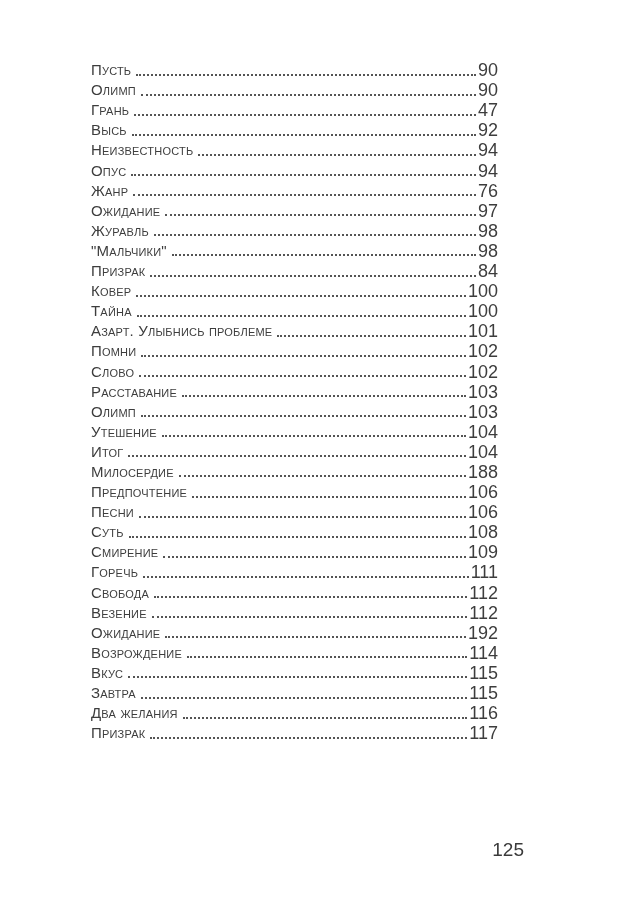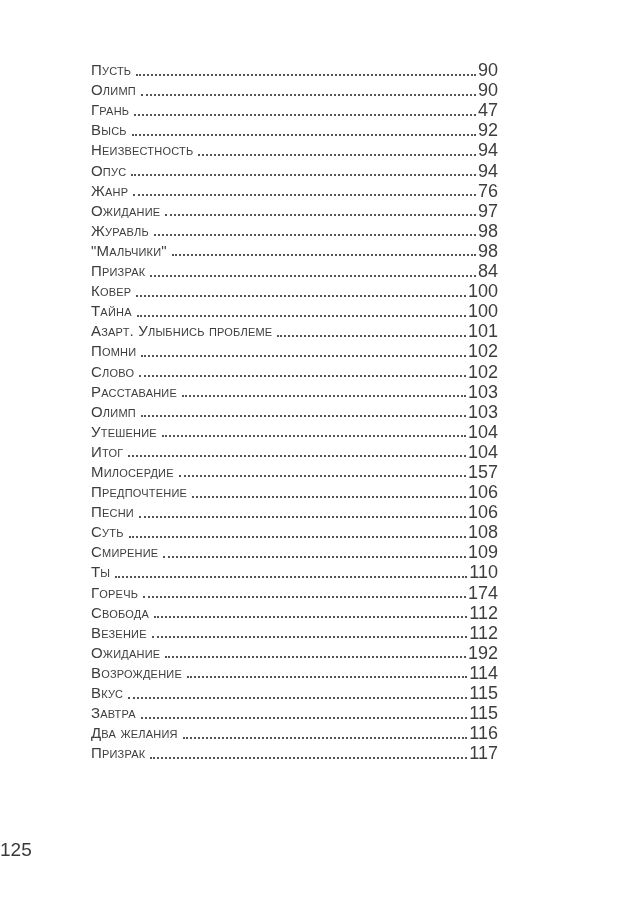--- a/index.html
+++ b/index.html
@@ -45,21 +45,21 @@
     font-size: 18px;
     line-height: 20px;
     text-align: right;
     color: #3d3d3d;
   }
   .footer {
     position: absolute;
     left: 0;
     top: 839px;
     width: 524px;
-    text-align: left;
+    text-align: right;
     font-size: 19px;
     color: #3a3a3a;
   }
 </style>
 </head>
 <body>
 
 <div class="page">
 
   <div class="toc">
@@ -181,21 +181,21 @@
 
     <div class="row">
       <span class="title">Итог</span>
       <span class="dots"></span>
       <span class="pnum">104</span>
     </div>
 
     <div class="row">
       <span class="title">Милосердие</span>
       <span class="dots"></span>
-      <span class="pnum">157</span>
+      <span class="pnum">188</span>
     </div>
 
     <div class="row">
       <span class="title">Предпочтение</span>
       <span class="dots"></span>
       <span class="pnum">106</span>
     </div>
 
     <div class="row">
       <span class="title">Песни</span>
@@ -209,30 +209,25 @@
       <span class="dots"></span>
       <span class="pnum">108</span>
     </div>
 
     <div class="row">
       <span class="title">Смирение</span>
       <span class="dots"></span>
       <span class="pnum">109</span>
     </div>
 
-    <div class="row">
-      <span class="title">Ты</span>
-      <span class="dots"></span>
-      <span class="pnum">110</span>
-    </div>
 
     <div class="row">
       <span class="title">Горечь</span>
       <span class="dots"></span>
-      <span class="pnum">174</span>
+      <span class="pnum">111</span>
     </div>
 
     <div class="row">
       <span class="title">Свобода</span>
       <span class="dots"></span>
       <span class="pnum">112</span>
     </div>
 
     <div class="row">
       <span class="title">Везение</span>

